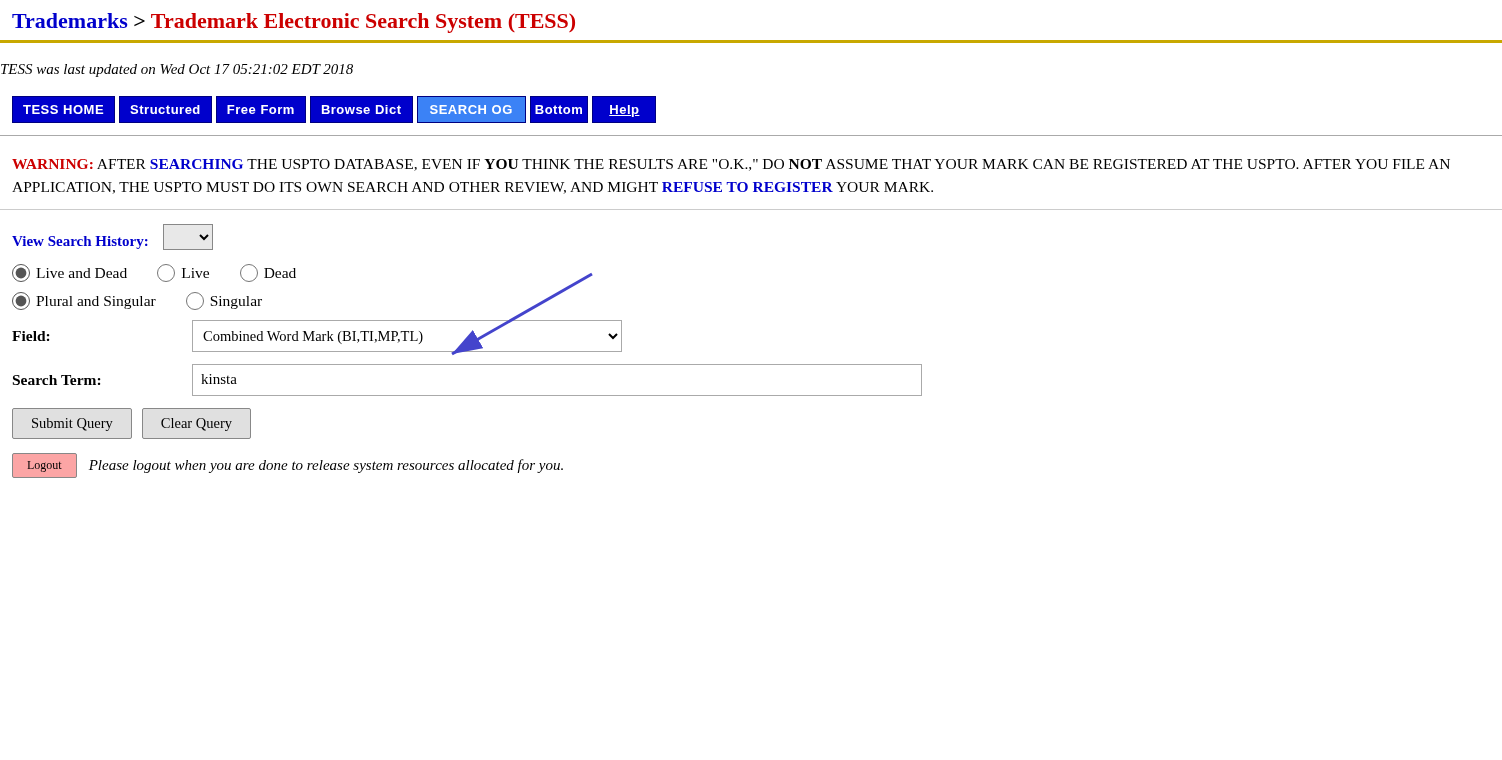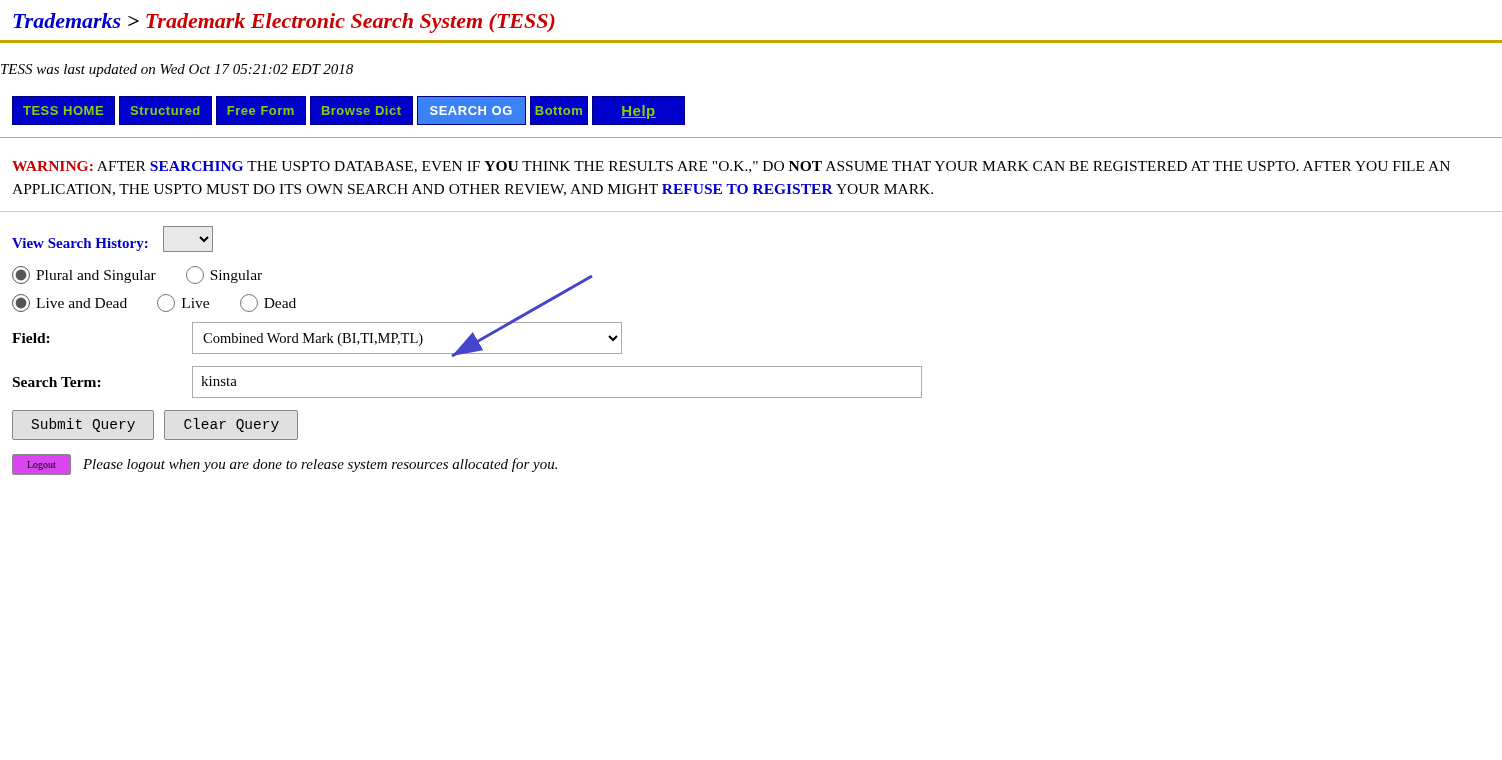--- a/index.html
+++ b/index.html
@@ -7,21 +7,20 @@
       font-family: Times New Roman, serif;
       font-size: 16px;
       background: #fff;
       color: #000;
       padding: 0;
     }
 
     #header {
       padding: 8px 12px 6px 12px;
       border-bottom: 3px solid #c8a800;
-      font-style: italic;
     }
 
     #header h1 {
       font-size: 22px;
       font-weight: bold;
     }
 
     #header h1 .trademarks-part {
       color: #0000cc;
     }
@@ -40,21 +39,21 @@
       padding: 8px 12px;
       display: flex;
       flex-wrap: wrap;
       gap: 4px;
       border-bottom: 1px solid #aaa;
       padding-bottom: 12px;
     }
 
     .nav-btn {
       background: #0000cc;
-      color: #84cc16;
+      color: #ffffff;
       border: 1px solid #000080;
       padding: 5px 14px;
       font-size: 14px;
       font-family: Arial, sans-serif;
       font-weight: bold;
       cursor: pointer;
       text-transform: capitalize;
       letter-spacing: 0.5px;
     }
 
@@ -178,37 +177,37 @@
       display: flex;
       gap: 10px;
       margin-bottom: 14px;
     }
 
     .action-btn {
       background: #e0e0e0;
       border: 1px solid #888;
       padding: 6px 18px;
       font-size: 14.5px;
-      font-family: Liberation Mono, monospace;
+      font-family: Liberation Serif, serif;
       cursor: pointer;
       border-radius: 2px;
     }
 
     .logout-row {
       display: flex;
       align-items: center;
       gap: 12px;
       font-size: 15px;
     }
 
     .logout-btn {
-      background: #d946ef;
+      background: #fca5a5;
       border: 1px solid #888;
       padding: 4px 14px;
-      font-size: 10px;
+      font-size: 12px;
       font-family: Times New Roman, serif;
       cursor: pointer;
       border-radius: 2px;
     }
 
     .logout-notice {
       font-style: italic;
       font-size: 15px;
     }
 
@@ -239,61 +238,61 @@
   <span>TESS was last updated on Wed Oct 17 05:21:02 EDT 2018</span>
 </div>
 
 <div id="nav-bar">
   <button class="nav-btn" style="text-transform:uppercase; font-size:13px; padding:5px 10px;">TESS HOME</button>
   <button class="nav-btn" style="text-transform:capitalize; font-size:13px; padding:5px 10px;">Structured</button>
   <button class="nav-btn" style="text-transform:capitalize; font-size:13px; padding:5px 10px;">Free Form</button>
   <button class="nav-btn" style="text-transform:capitalize; font-size:13px; padding:5px 10px;">Browse Dict</button>
   <button class="nav-btn" style="text-transform:uppercase; font-size:13px; padding:5px 12px; background:#3b82f6; color:#fff;">SEARCH OG</button>
   <button class="nav-btn" style="text-transform:capitalize; font-size:13px; padding:5px 4px;">Bottom</button>
-  <button class="nav-btn" style="text-transform:capitalize; font-size:15px; padding:5px 28px;text-decoration:underline;">Help</button>
+  <button class="nav-btn" style="text-transform:capitalize; font-size:13px; padding:5px 16px;text-decoration:underline;">Help</button>
 </div>
 
 <div id="warning-section">
   <p>
     <span class="warn-label">WARNING:</span><span> AFTER </span><span class="searching-link">SEARCHING</span><span> THE USPTO DATABASE, EVEN IF </span><span class="you-bold">YOU</span><span> THINK THE RESULTS ARE "O.K.," DO </span><span class="not-bold">NOT</span><span> ASSUME THAT YOUR MARK CAN BE REGISTERED AT THE USPTO. AFTER YOU FILE AN APPLICATION, THE USPTO MUST DO ITS OWN SEARCH AND OTHER REVIEW, AND MIGHT </span><span class="refuse-link">REFUSE TO REGISTER</span><span> YOUR MARK.</span>
   </p>
 </div>
 
 <div id="search-form-section">
 
   <div class="view-history-row">
     <span class="view-history-label">View Search History:</span>
     <select class="history-select">
       <option></option>
     </select>
   </div>
 
   <div class="radio-group">
     <label class="radio-option">
+      <input type="radio" name="status" checked="" style="">
+      <span>Live and Dead</span>
+    </label>
+    <label class="radio-option">
+      <input type="radio" name="status" style="">
+      <span>Live</span>
+    </label>
+    <label class="radio-option">
+      <input type="radio" name="status" style="">
+      <span>Dead</span>
+    </label>
+  </div>
+
+  <div class="radio-group">
+    <label class="radio-option">
       <input type="radio" name="plurality" checked="" style="">
       <span>Plural and Singular</span>
     </label>
     <label class="radio-option">
       <input type="radio" name="plurality" style="">
       <span>Singular</span>
-    </label>
-  </div>
-
-  <div class="radio-group">
-    <label class="radio-option">
-      <input type="radio" name="status" checked="" style="">
-      <span>Live and Dead</span>
-    </label>
-    <label class="radio-option">
-      <input type="radio" name="status" style="">
-      <span>Live</span>
-    </label>
-    <label class="radio-option">
-      <input type="radio" name="status" style="">
-      <span>Dead</span>
     </label>
   </div>
 
   <div class="form-row">
     <span class="form-label">Field:</span>
     <select class="field-select">
       <option>Combined Word Mark (BI,TI,MP,TL)</option>
       <option>Basic Index (BI)</option>
       <option>Trademark (TI)</option>
       <option>Mark Drawing (MP)</option>

